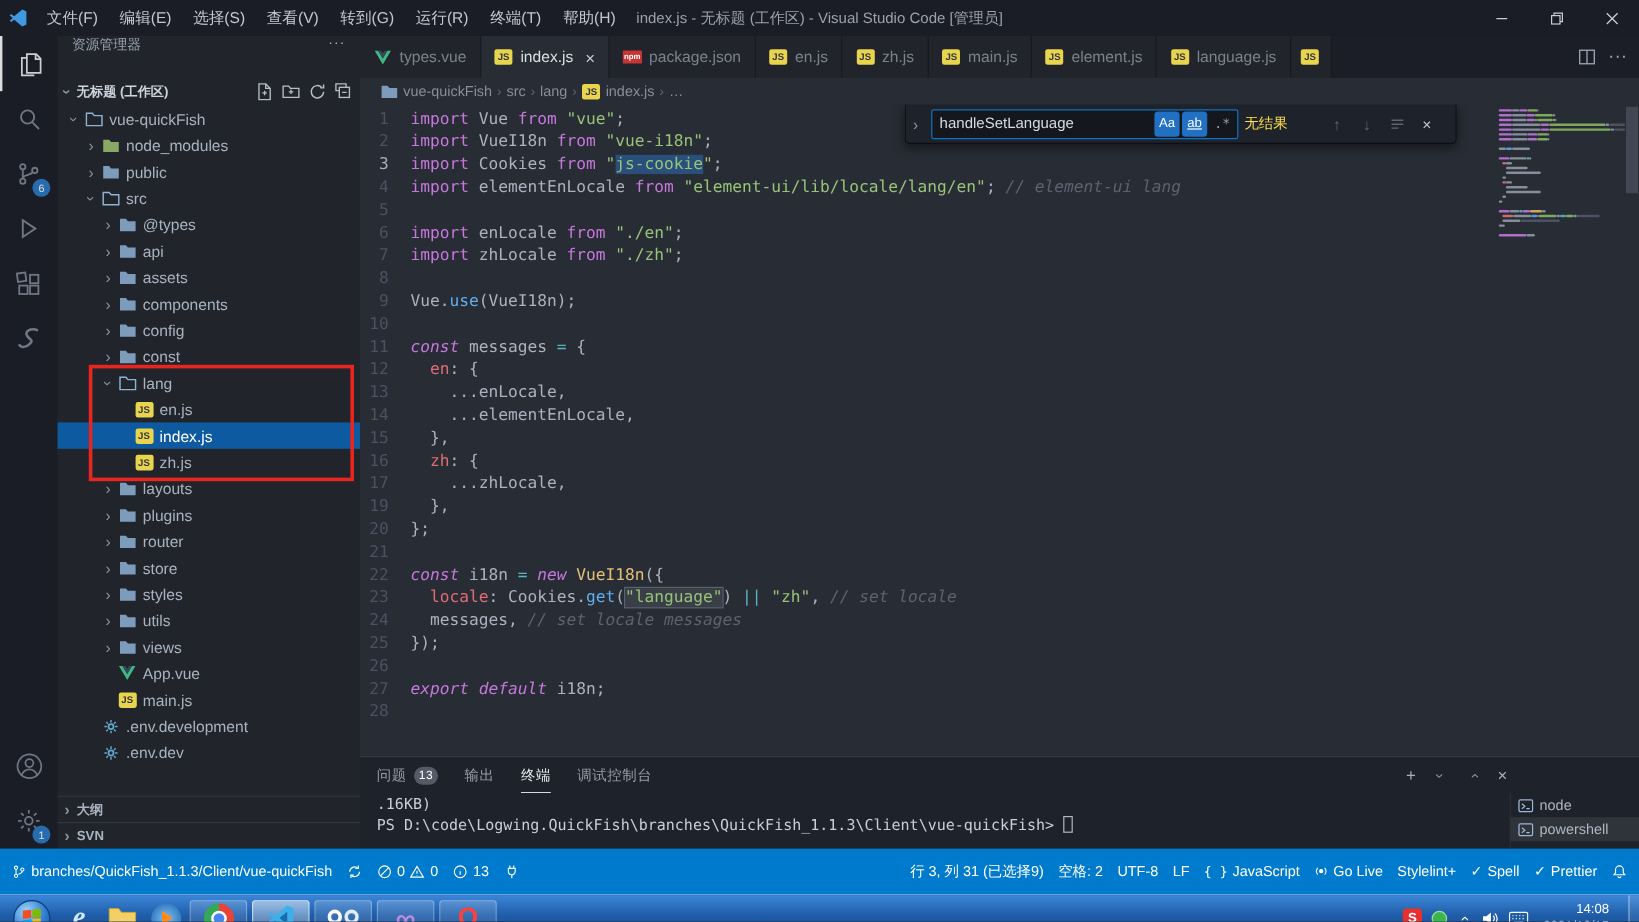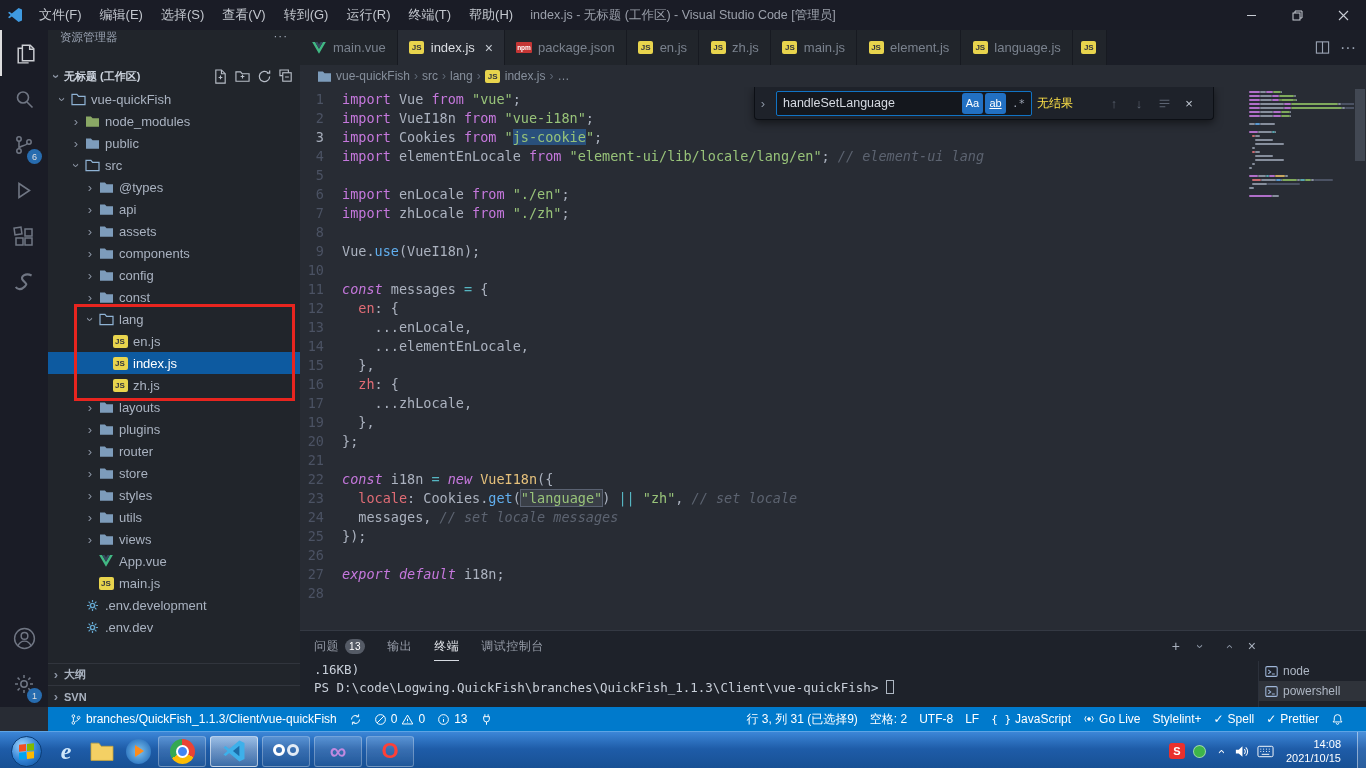--- a/index.html
+++ b/index.html
@@ -104,21 +104,21 @@
   .panel-actions { margin-left:auto; display:flex; gap:12px; padding-right:110px; color:#aab2bf; font-size:14px; align-items:center; }
   .panel-body { flex:1; display:flex; min-height:0; }
   .term { flex:1; padding-left:14px; font-family:"DejaVu Sans Mono","Liberation Mono",monospace; font-size:12.5px; color:#c8cfd9; }
   .tline { height:18px; line-height:18px; white-space:pre; }
   .tcursor { display:inline-block; width:8px; height:14px; border:1px solid #aeb7c2; vertical-align:-2px; }
   .termlist { width:108px; flex:none; border-left:1px solid #2c313b; }
   .trow { height:20px; display:flex; align-items:center; gap:5px; padding-left:6px; font-size:12px; color:#aeb7c4; }
   .trow.sel { background:rgba(255,255,255,.08); }
 
   
-  .statusbar { height:24px; background:#007acc; display:flex; align-items:center; color:#fff; font-size:12px; padding:0 16px;margin-left:48px; }
+  .statusbar { height:38px; background:#007acc; display:flex; align-items:center; color:#fff; font-size:12px; padding:0 4px; }
   .st-item { display:flex; align-items:center; gap:4px; padding:0 6px; height:22px; white-space:nowrap; }
   .st-right { margin-left:auto; display:flex;text-align:center; }
   .braces { font-family:"DejaVu Sans Mono",monospace; font-size:11px; }
 
   
   .taskbar { height:39px; background:linear-gradient(180deg,#3c87d8,#1e5ca8 45%,#174f92); display:flex; align-items:center; padding-left:4px; border-top:1px solid #5ea4e4; }
   .tb-start { width:44px; height:39px; display:flex; align-items:center; justify-content:center; }
   .orb { width:31px; height:31px; border-radius:50%; background:radial-gradient(circle at 35% 30%,#9fd6ff,#2f7fd3 55%,#0d4c96); display:flex; align-items:center; justify-content:center; border:1px solid #0b3d77; }
   .winflag { display:grid; grid-template-columns:7px 7px; gap:1px; transform:skewY(-6deg); }
   .winflag i { height:7px; display:block; }
@@ -535,21 +535,21 @@
     <div class="editor-col">
       <div class="tabbar">
         <div class="tabs">
             <div class="tab">
               <span class="ficon-wrap">
                 <svg width="14" height="12" viewBox="0 0 16 14">
                   <path d="M0 0h3.4L8 7.8 12.6 0H16L8 13.6z" fill="#41b883"></path>
                   <path d="M3.4 0H6.2L8 3l1.8-3h2.8L8 7.8z" fill="#35495e"></path>
                 </svg>
               </span>
-              <span class="tab-label">main.vue</span>
+              <span class="tab-label">types.vue</span>
             </div>
             <div class="tab active">
               <span class="ficon-wrap">
                 <span class="jsbadge">JS</span>
               </span>
               <span class="tab-label">index.js</span>
               <span class="tab-close">×</span>
             </div>
             <div class="tab">
               <span class="ficon-wrap">

